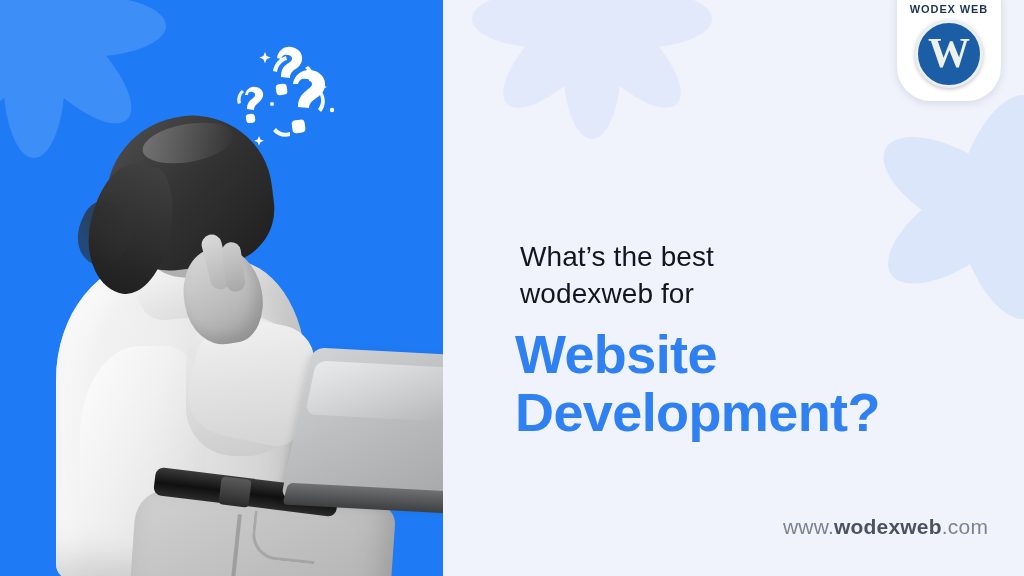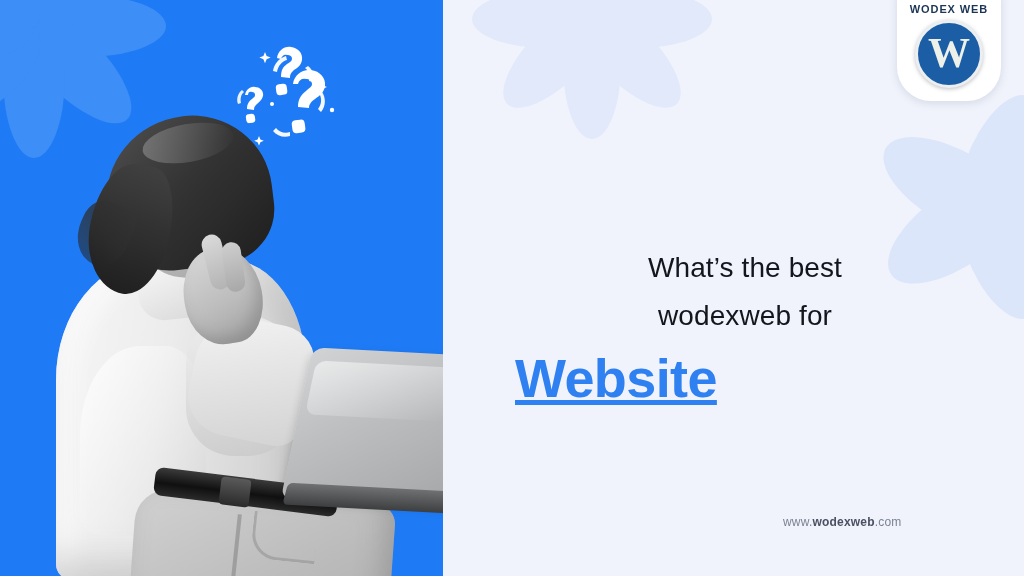--- a/index.html
+++ b/index.html
@@ -266,37 +266,36 @@
   }
 
   
   #headline { position: absolute; left: 515px; top: 236px; width: 460px; }
   .kicker {
     font-size: 28px;
     line-height: 1.16;
     color: #13161c;
     font-weight: 400;
     letter-spacing: .1px;
-    margin: 16px;
-    text-align: center;
+    margin: 5px;
   }
   .bigline {
     font-size: 54px;
     line-height: 1.08;
     color: #2f80f0;
     font-weight: 700;
     letter-spacing: -0.6px;
     margin: 0;
   }
-  #bigline-1 { margin-top: 14px; text-decoration: underline; }
+  #bigline-1 { margin-top: 14px; }
 
   
   #url {
     position: absolute; left: 783px; top: 515px;
-    font-size: 12px;
+    font-size: 21px;
     color: #7c8292;
     letter-spacing: .2px;
     white-space: nowrap;
   }
   #url .strong { color: #4b5162; font-weight: 600; }
 
   
   #logo-badge {
     position: absolute; left: 897px; top: -12px;
     width: 104px; height: 113px;
@@ -436,20 +435,21 @@
       <div class="petal" style="transform:rotate(160deg)"></div>
       <div class="petal" style="transform:rotate(235deg)"></div>
       <div class="petal" style="transform:rotate(300deg)"></div>
     </div>
   </div>
 
   <div id="headline">
     <p class="kicker">What’s the best</p>
     <p class="kicker">wodexweb for</p>
     <p class="bigline" id="bigline-1">Website</p>
+    <p class="bigline">Development?</p>
   </div>
 
   <div id="url"><span>www.</span><span class="strong">wodexweb</span><span>.com</span></div>
 
   <div id="logo-badge">
     <div id="logo-text">WODEX WEB</div>
     <div id="logo-mark">
       <span id="logo-w">W</span>
     </div>
   </div>

